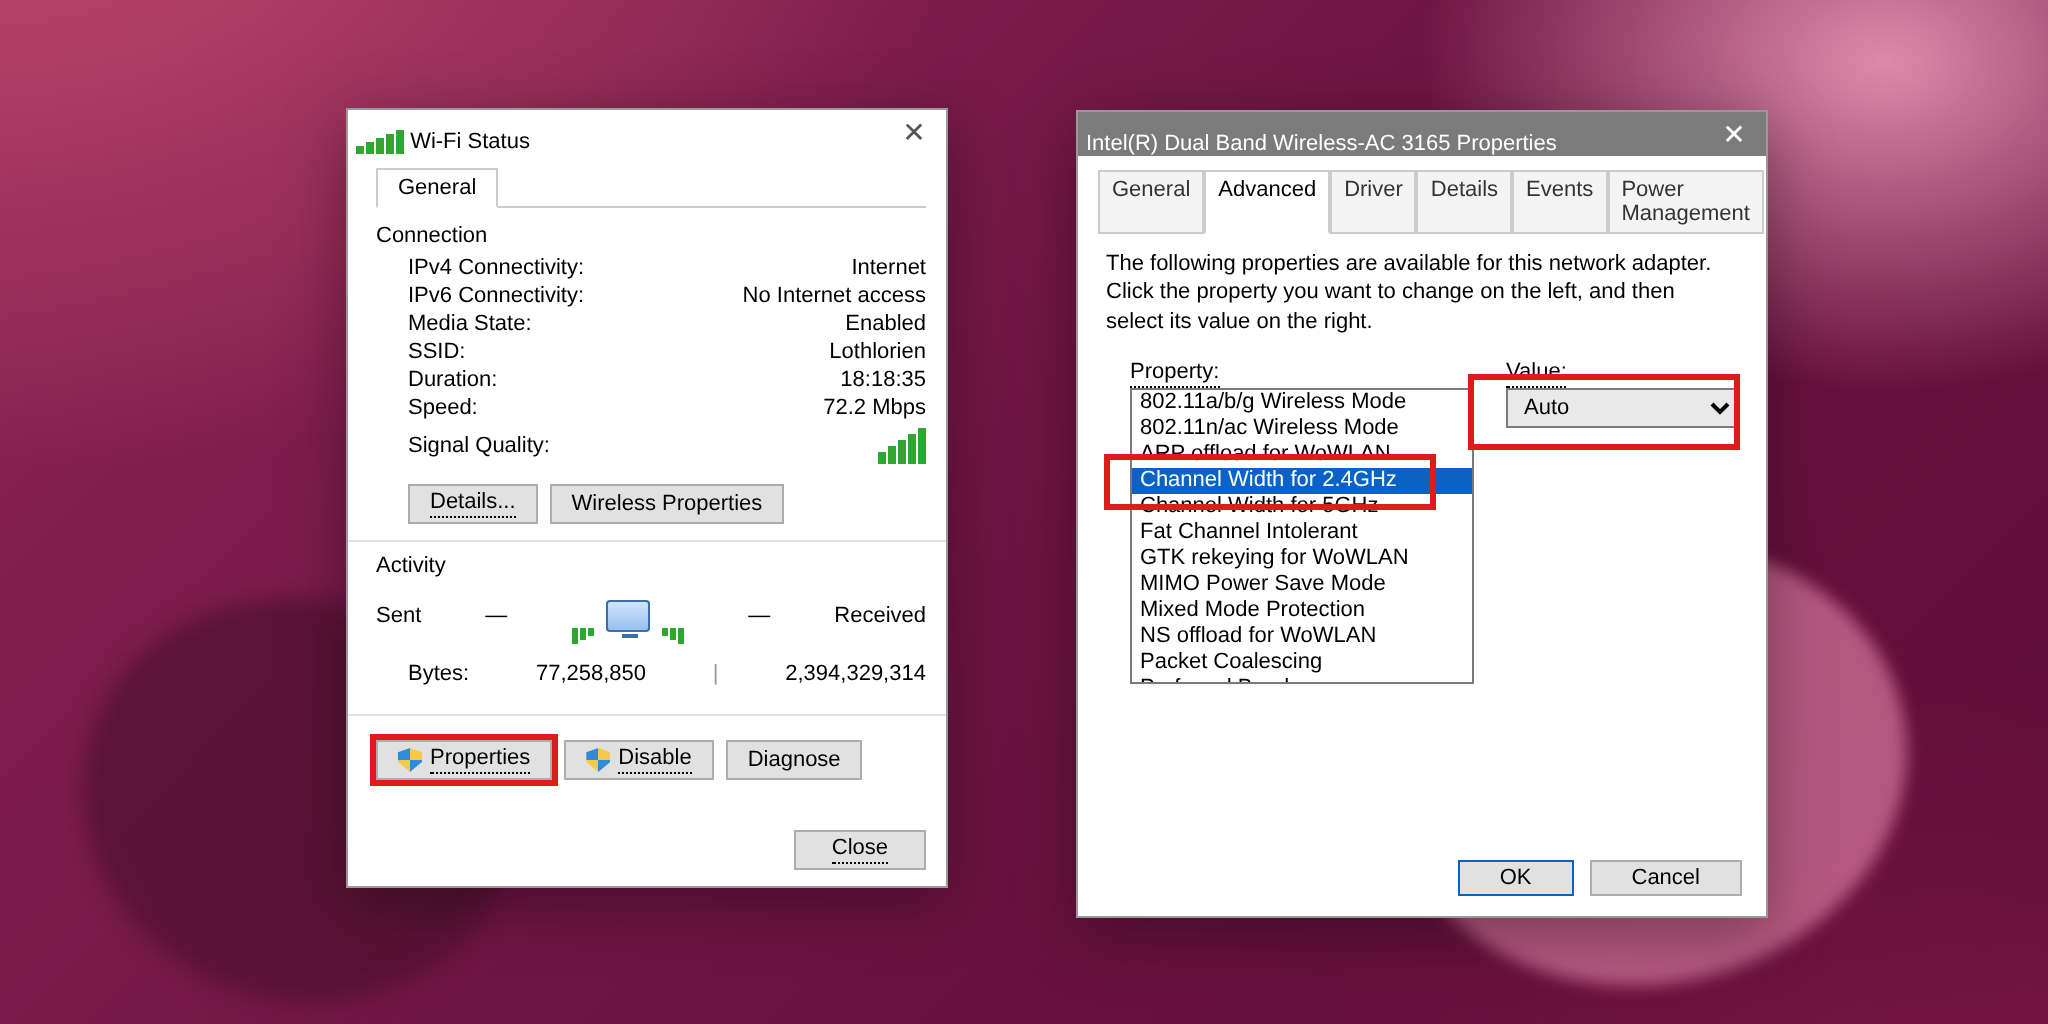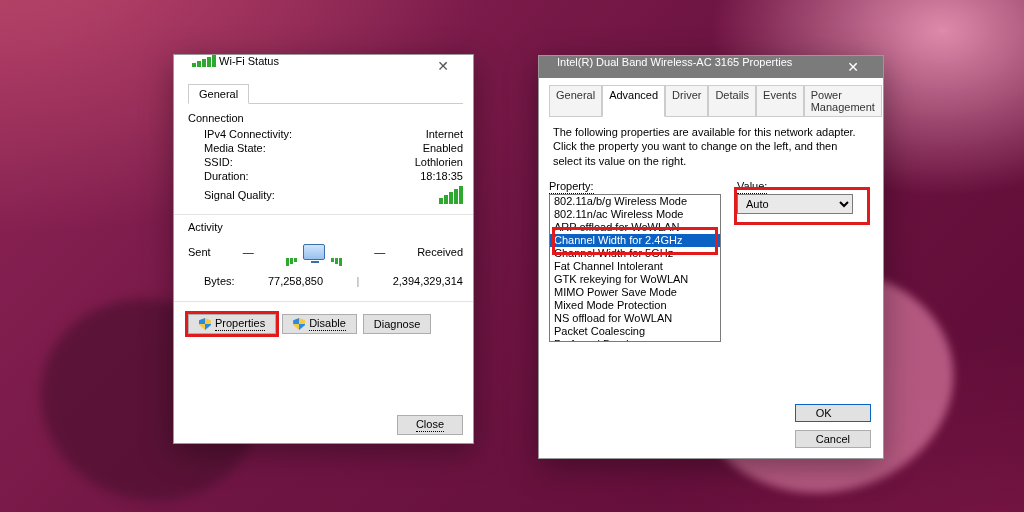--- a/index.html
+++ b/index.html
@@ -10,21 +10,21 @@
     radial-gradient(420px 300px at 92% 6%,#d68ba8 0%,rgba(214,139,168,0) 55%),
     linear-gradient(135deg,#8a2b57 0%,#6d1b45 48%,#5c1138 100%);
     filter:contrast(1.05) saturate(1.05);
   }
   .bg::before,.bg::after{content:"";position:absolute;border-radius:50%;}
   .bg::before{left:40px;top:300px;width:220px;height:200px;background:#4e1633;filter:blur(6px);opacity:.7;transform:rotate(18deg);}
   .bg::after{right:70px;bottom:20px;width:260px;height:220px;background:#c87396;filter:blur(4px);opacity:.75;transform:rotate(-10deg);}
 
   
   .win{position:absolute;background:#fff;border:1px solid #999;box-shadow:0 8px 30px rgba(0,0,0,.35);}
-  .titlebar{height:22px;display:flex;align-items:flex-start;padding:0 18px;font-size:11px;}
+  .titlebar{height:22px;display:flex;align-items:flex-end;padding:0 4px;font-size:11px;}
   .titlebar.light{background:#fff;color:#000;}
   .titlebar.dark{background:#7b7b7b;color:#fff;}
   .titlebar .title{flex:1;white-space:nowrap;}
   .close-btn{width:24px;height:22px;display:flex;align-items:center;justify-content:center;cursor:default;}
   .close-btn.light{color:#555;font-size:14px;}
   .close-btn.dark{color:#fff;font-size:14px;}
 
   
   #wifi{left:173px;top:54px;width:301px;height:390px;}
   #wifi .body{padding:6px 10px 8px 14px;font-size:11px;position:relative;height:calc(100% - 22px);}
@@ -73,30 +73,30 @@
   .dotted{border-bottom:1px dotted #000;padding-bottom:1px;}
   .red-box{outline:3px solid #e11b1b;outline-offset:0;}
 
   
   #props{left:538px;top:55px;width:346px;height:404px;}
   #props .body{padding:6px 10px 8px 10px;font-size:11px;height:calc(100% - 22px);position:relative;}
   #props .tabstrip{border-bottom:1px solid #ccc;margin:0 0 8px 0;display:flex;}
   #props .tab{padding:3px 6px;font-size:11px;border:1px solid #ccc;border-bottom:1px solid #fff;position:relative;bottom:-1px;background:#fff;}
   #props .tab.inactive{background:#f4f4f4;border-bottom:1px solid #ccc;color:#333;}
   #props .intro{color:#000;margin:0 4px 12px 4px;line-height:1.3;}
-  #props .cols{display:flex;gap:16px;margin:0 0;}
+  #props .cols{display:flex;gap:16px;margin:0 16px;}
   #props .col-left{flex:0 0 172px;}
   #props .col-right{flex:1;}
   #props .lbl{margin-bottom:2px;}
   .listbox{border:1px solid #7a7a7a;height:148px;background:#fff;overflow:hidden;position:relative;}
   .listbox .scroll{overflow-y:auto;height:100%;padding-right:0;}
   .listbox .item{padding:0 4px;white-space:nowrap;font-size:11px;line-height:13px;cursor:default;}
   .listbox .item.sel{background:#0a63c4;color:#fff;}
   select.combo{width:116px;height:20px;font-size:11px;border:1px solid #7a7a7a;background:#e9e9e9;padding-left:4px;}
-  .ok-row{position:absolute;right:12px;bottom:10px;display:flex;gap:8px;flex-direction:column;}
+  .ok-row{position:absolute;right:12px;bottom:10px;display:flex;gap:8px;}
   .ok-row .btn{padding:2px 20px;}
   .ok-row .btn.primary{border:1px solid #0a63c4;}
 
   
   .listbox .scroll::-webkit-scrollbar{width:16px;}
   .listbox .scroll::-webkit-scrollbar-track{background:#f0f0f0;}
   .listbox .scroll::-webkit-scrollbar-thumb{background:#c7c7c7;border:1px solid #aaa;}
 
   
   .hl{position:absolute;border:3px solid #e11b1b;pointer-events:none;}
@@ -121,40 +121,54 @@
     <div class="tabstrip">
       <div class="tab">General</div>
     </div>
 
     <div class="group-label">Connection</div>
     <div class="kv">
         <span class="k">IPv4 Connectivity:</span>
         <span class="v">Internet</span>
       </div>
     <div class="kv">
+        <span class="k">IPv6 Connectivity:</span>
+        <span class="v">No Internet access</span>
+      </div>
+    <div class="kv">
         <span class="k">Media State:</span>
         <span class="v">Enabled</span>
       </div>
     <div class="kv">
         <span class="k">SSID:</span>
         <span class="v">Lothlorien</span>
       </div>
     <div class="kv">
         <span class="k">Duration:</span>
         <span class="v">18:18:35</span>
+      </div>
+    <div class="kv">
+        <span class="k">Speed:</span>
+        <span class="v">72.2 Mbps</span>
       </div>
     <div class="sig-row">
       <span class="k">Signal Quality:</span>
       <span class="signal-icon">
           <span></span>
           <span></span>
           <span></span>
           <span></span>
           <span></span>
         </span>
+    </div>
+    <div class="btnrow">
+      <button class="btn">
+          <span class="dotted">Details...</span>
+        </button>
+      <button class="btn">Wireless Properties</button>
     </div>
 
     <div class="hr"></div>
 
     <div class="group-label activity">Activity</div>
     <div class="activity-row">
       <span class="lbl">Sent</span>
       <span>—</span>
       <div class="comp-icon">
         <div class="bars-l">

